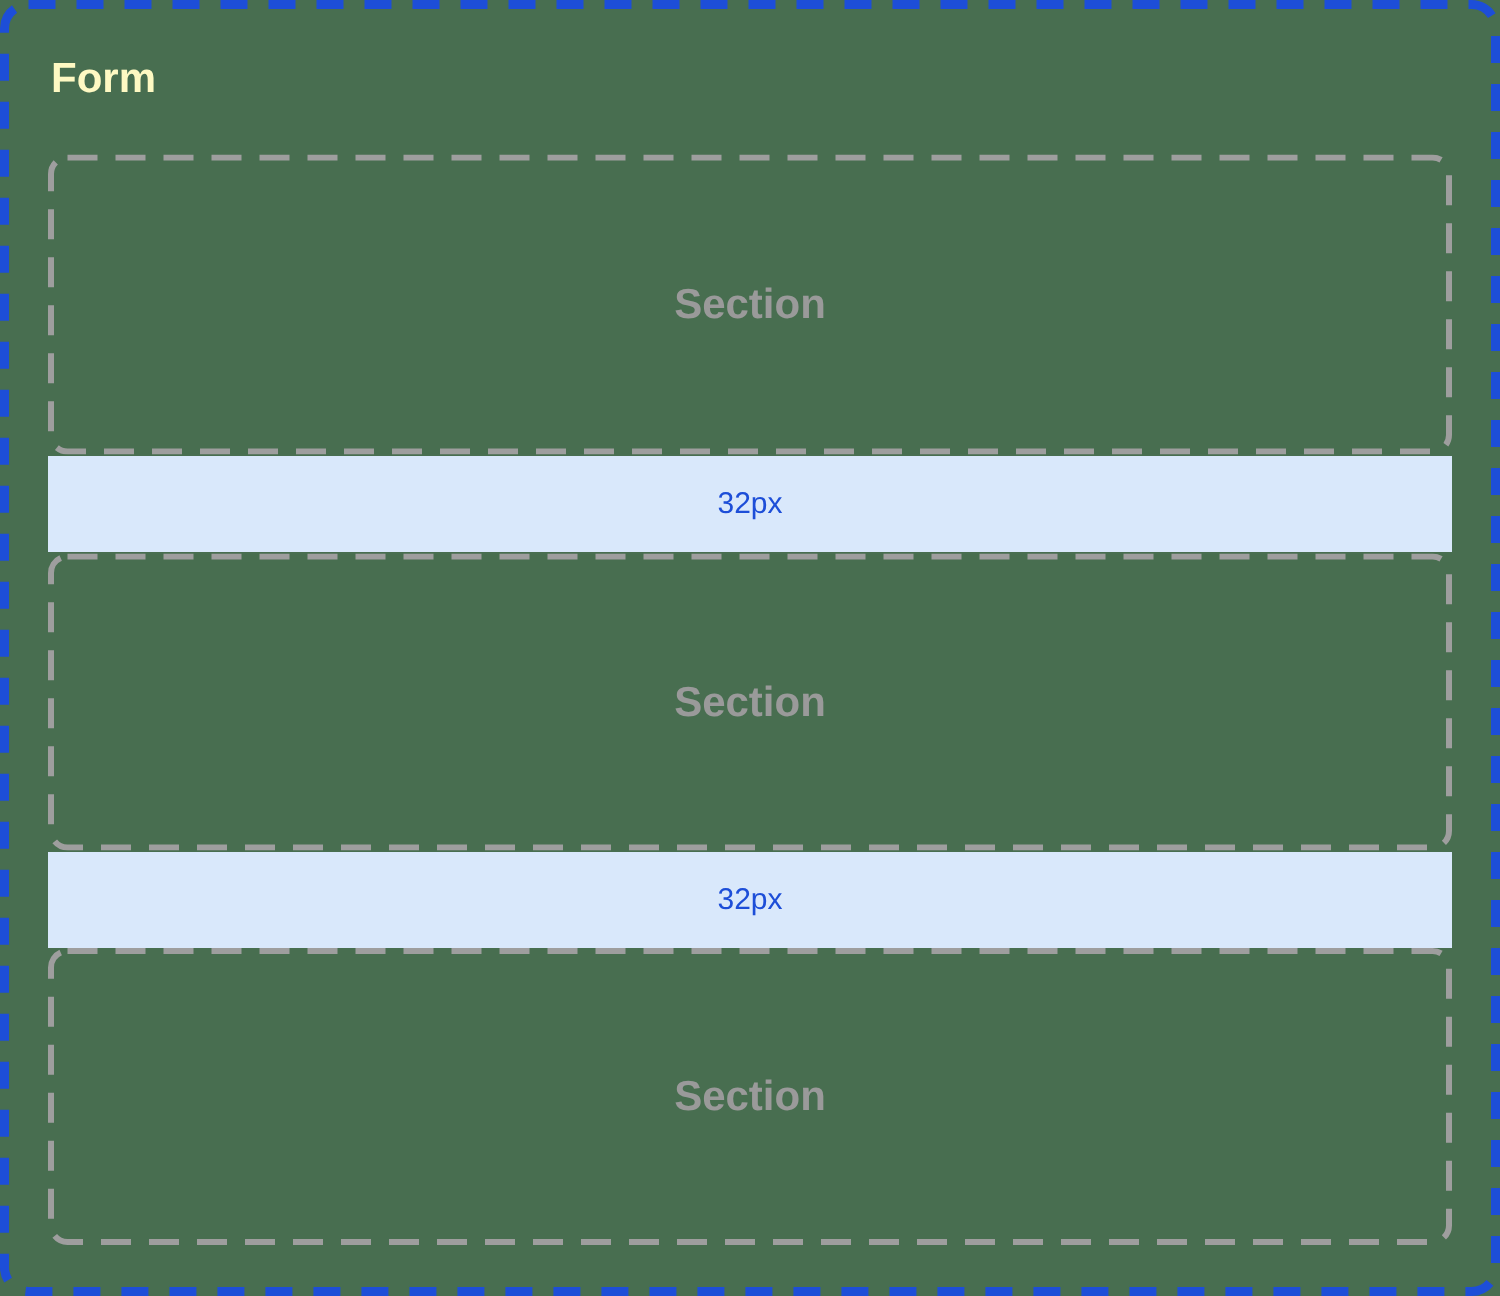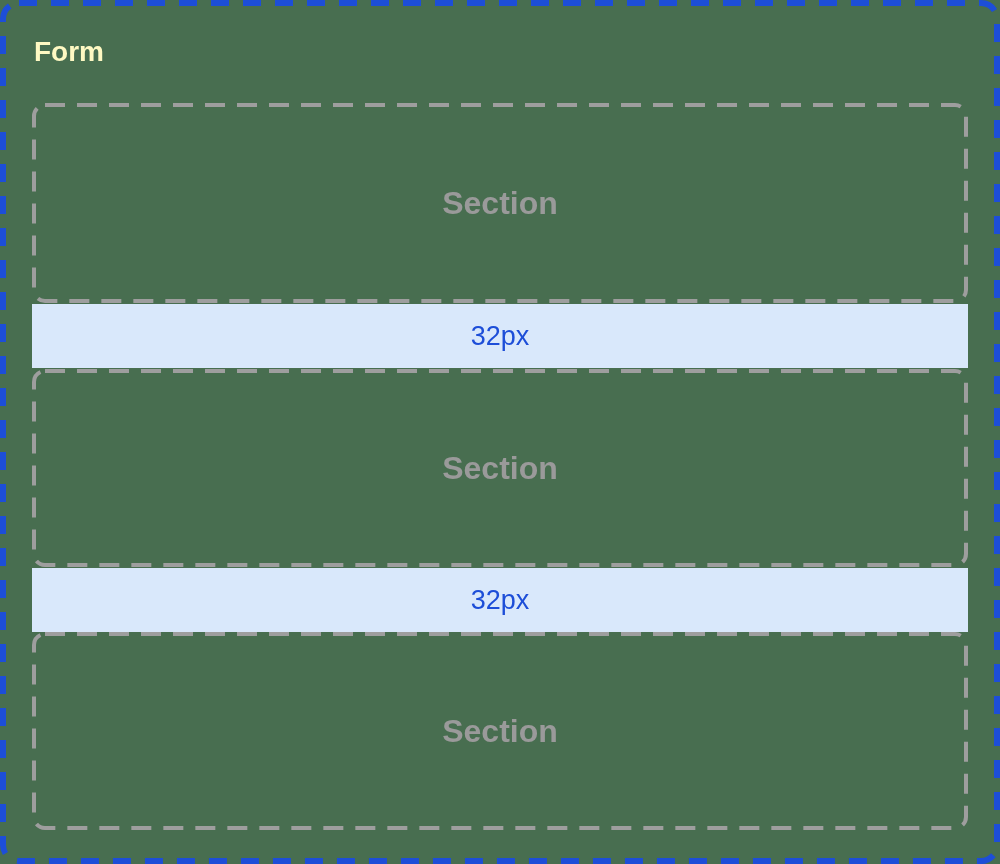--- a/index.html
+++ b/index.html
@@ -36,36 +36,36 @@
   }
   .section-box {
     position: absolute;
     left: 32px;
     width: 936px;
     display: flex;
     align-items: center;
     justify-content: center;
   }
   .section-box .section-label {
-    font-size: 32px;
+    font-size: 28px;
     font-weight: 700;
     color: #9a9a9a;
   }
   .spacer-bar {
     position: absolute;
     left: 32px;
     width: 936px;
     height: 64px;
     background: #d9e8fb;
     display: flex;
     align-items: center;
     justify-content: center;
   }
   .spacer-bar .spacer-label {
-    font-size: 27px;
+    font-size: 20px;
     font-weight: 400;
     color: #1d4ed8;
   }
   #section-1 { top: 103px; height: 200px; }
   #spacer-1  { top: 304px; }
   #section-2 { top: 369px; height: 198px; }
   #spacer-2  { top: 568px; }
   #section-3 { top: 632px; height: 198px; }
 </style>
 </head>

